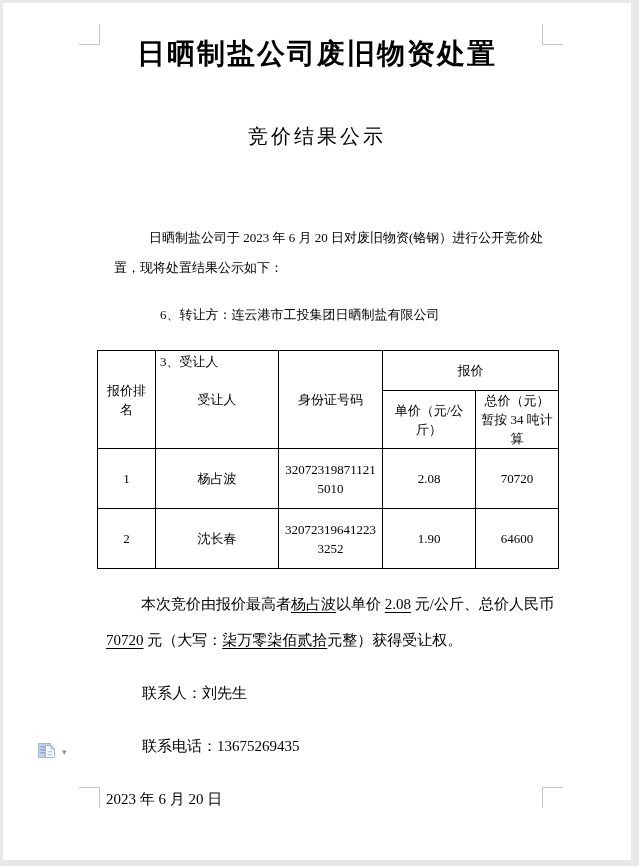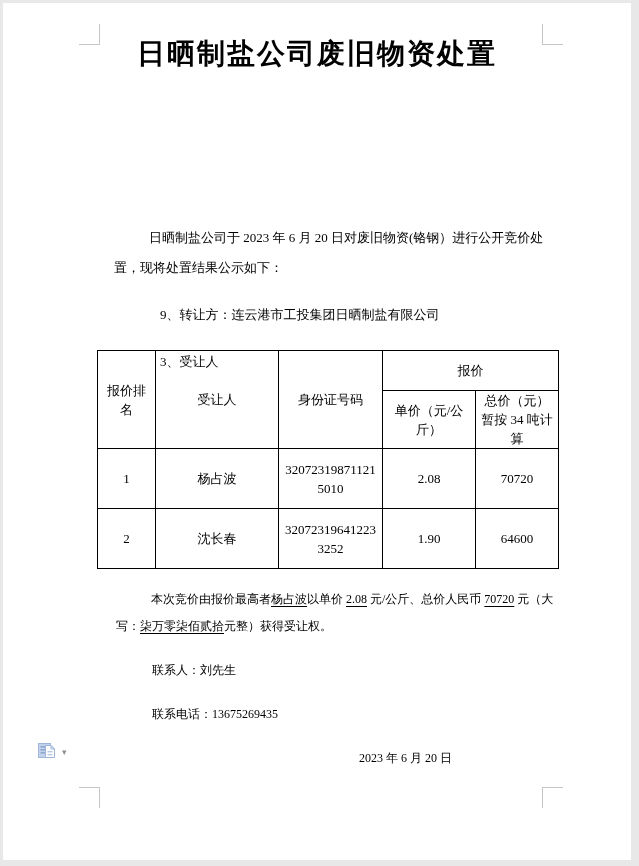--- a/index.html
+++ b/index.html
@@ -51,26 +51,26 @@
     border: 1px solid #000;
     text-align: center; vertical-align: middle;
     font-weight: normal; padding: 0 5px;
     line-height: 19px; word-break: break-all; margin-top: 25px;
   }
   .bid-table tr.hdr-top  th { height: 39px; }
   .bid-table tr.hdr-sub  th { height: 39px; }
   .bid-table tr.data-row td { height: 59px; }
 
   .lower {
-    position: absolute; left: 96px; top: 566px; width: 482px;
-    font-size: 12px; line-height: 27px;
+    position: absolute; left: 86px; top: 566px; width: 482px;
+    font-size: 15px; line-height: 36px;
   }
   .p-result, .p-notice { text-indent: 35px; }
   .p-contact { padding-left: 36px; }
-  .p-date { text-align: right; padding-right: 112px; }
+  .p-date { text-align: left; padding-right: 112px; }
   .u { text-decoration: underline; text-underline-offset: 3px; }
 
   .paste-widget {
     position: absolute; left: 34px; top: 738px;
     display: flex; align-items: flex-start; gap: 5px;
   }
   .paste-btn { width: 20px; height: 20px; cursor: pointer; }
   .paste-drop {
     font-size: 9px; color: #909090; line-height: 10px;
     padding-top: 6px; cursor: pointer;
@@ -81,24 +81,25 @@
 <body>
 
 <div class="page">
 
   <div class="crop tl"></div>
   <div class="crop tr"></div>
   <div class="crop bl"></div>
   <div class="crop br"></div>
 
   <div class="doc-title">日晒制盐公司废旧物资处置</div>
+  <div class="doc-subtitle">竞价结果公示</div>
 
   <div class="upper">
     <p class="p-intro">日晒制盐公司于 2023 年 6 月 20 日对废旧物资(铬钢）进行公开竞价处置，现将处置结果公示如下：</p>
-    <p class="p-item">9、转让方：连云港市工投集团日晒制盐有限公司</p>
+    <p class="p-item">6、转让方：连云港市工投集团日晒制盐有限公司</p>
     <p class="p-item">3、受让人</p>
   </div>
 
   <table class="bid-table">
     <colgroup>
       <col style="width:58px">
         <col style="width:123px">
         <col style="width:104px">
       <col style="width:93px">
         <col style="width:83px">

